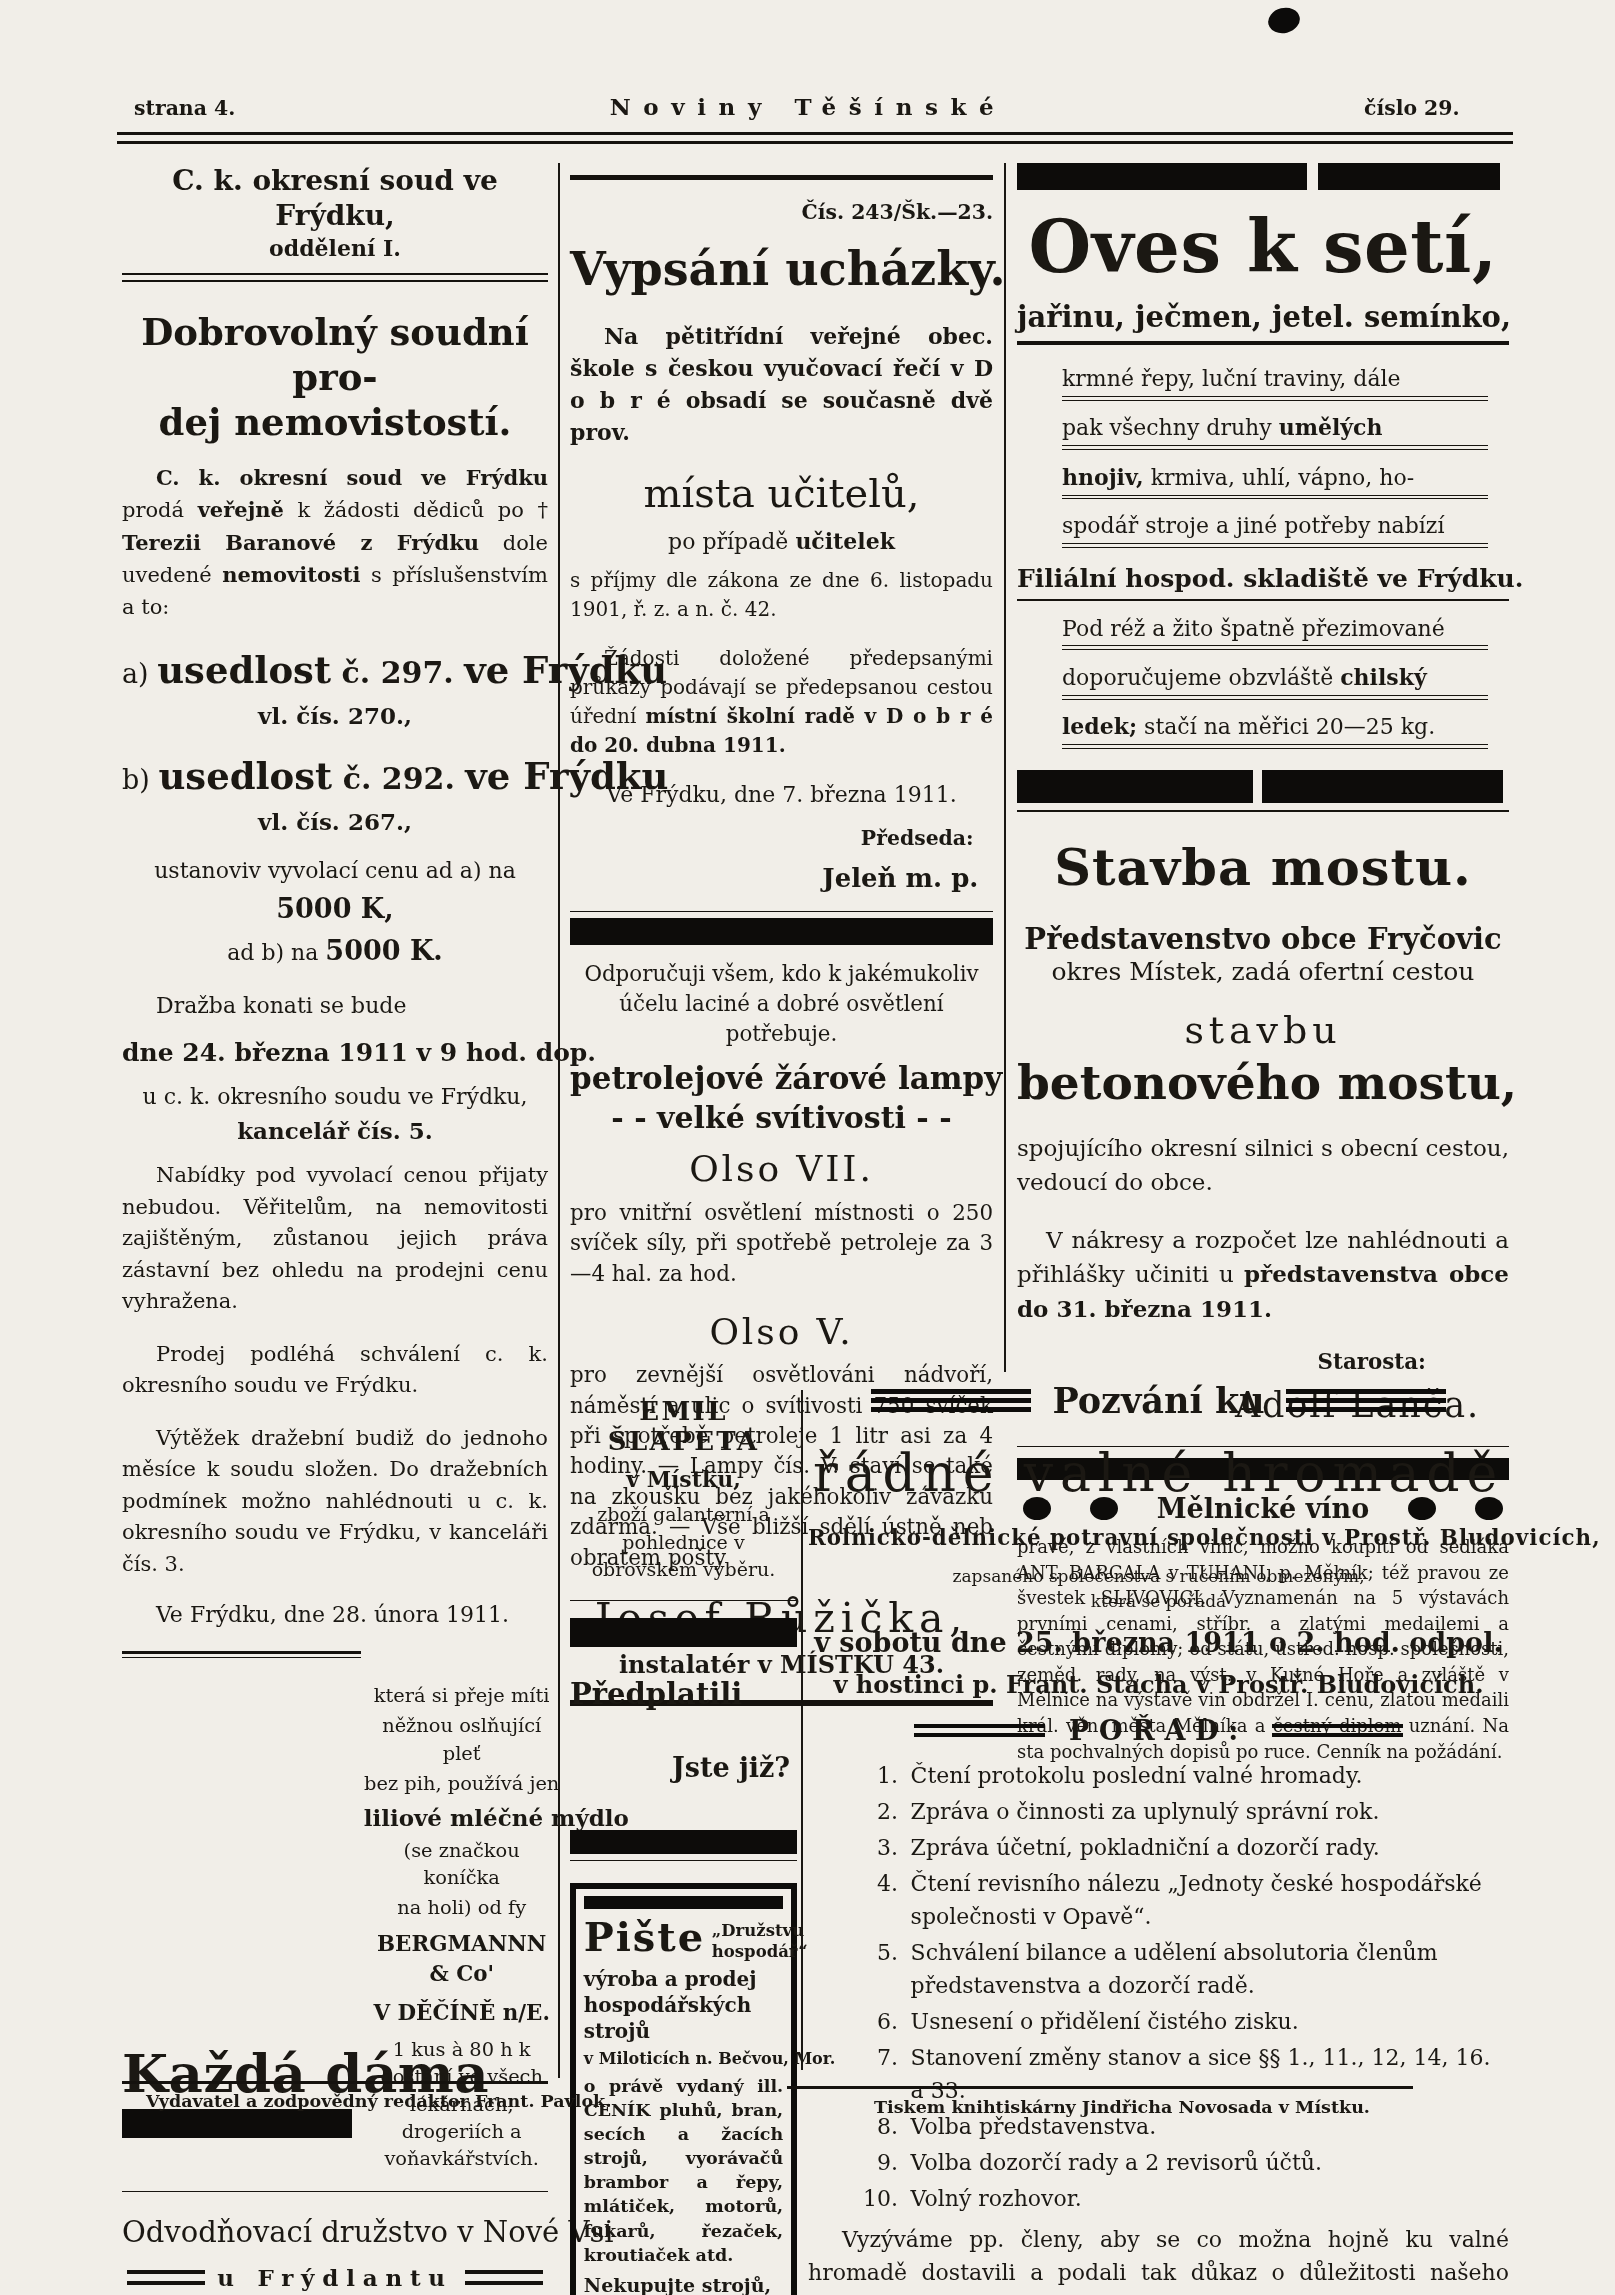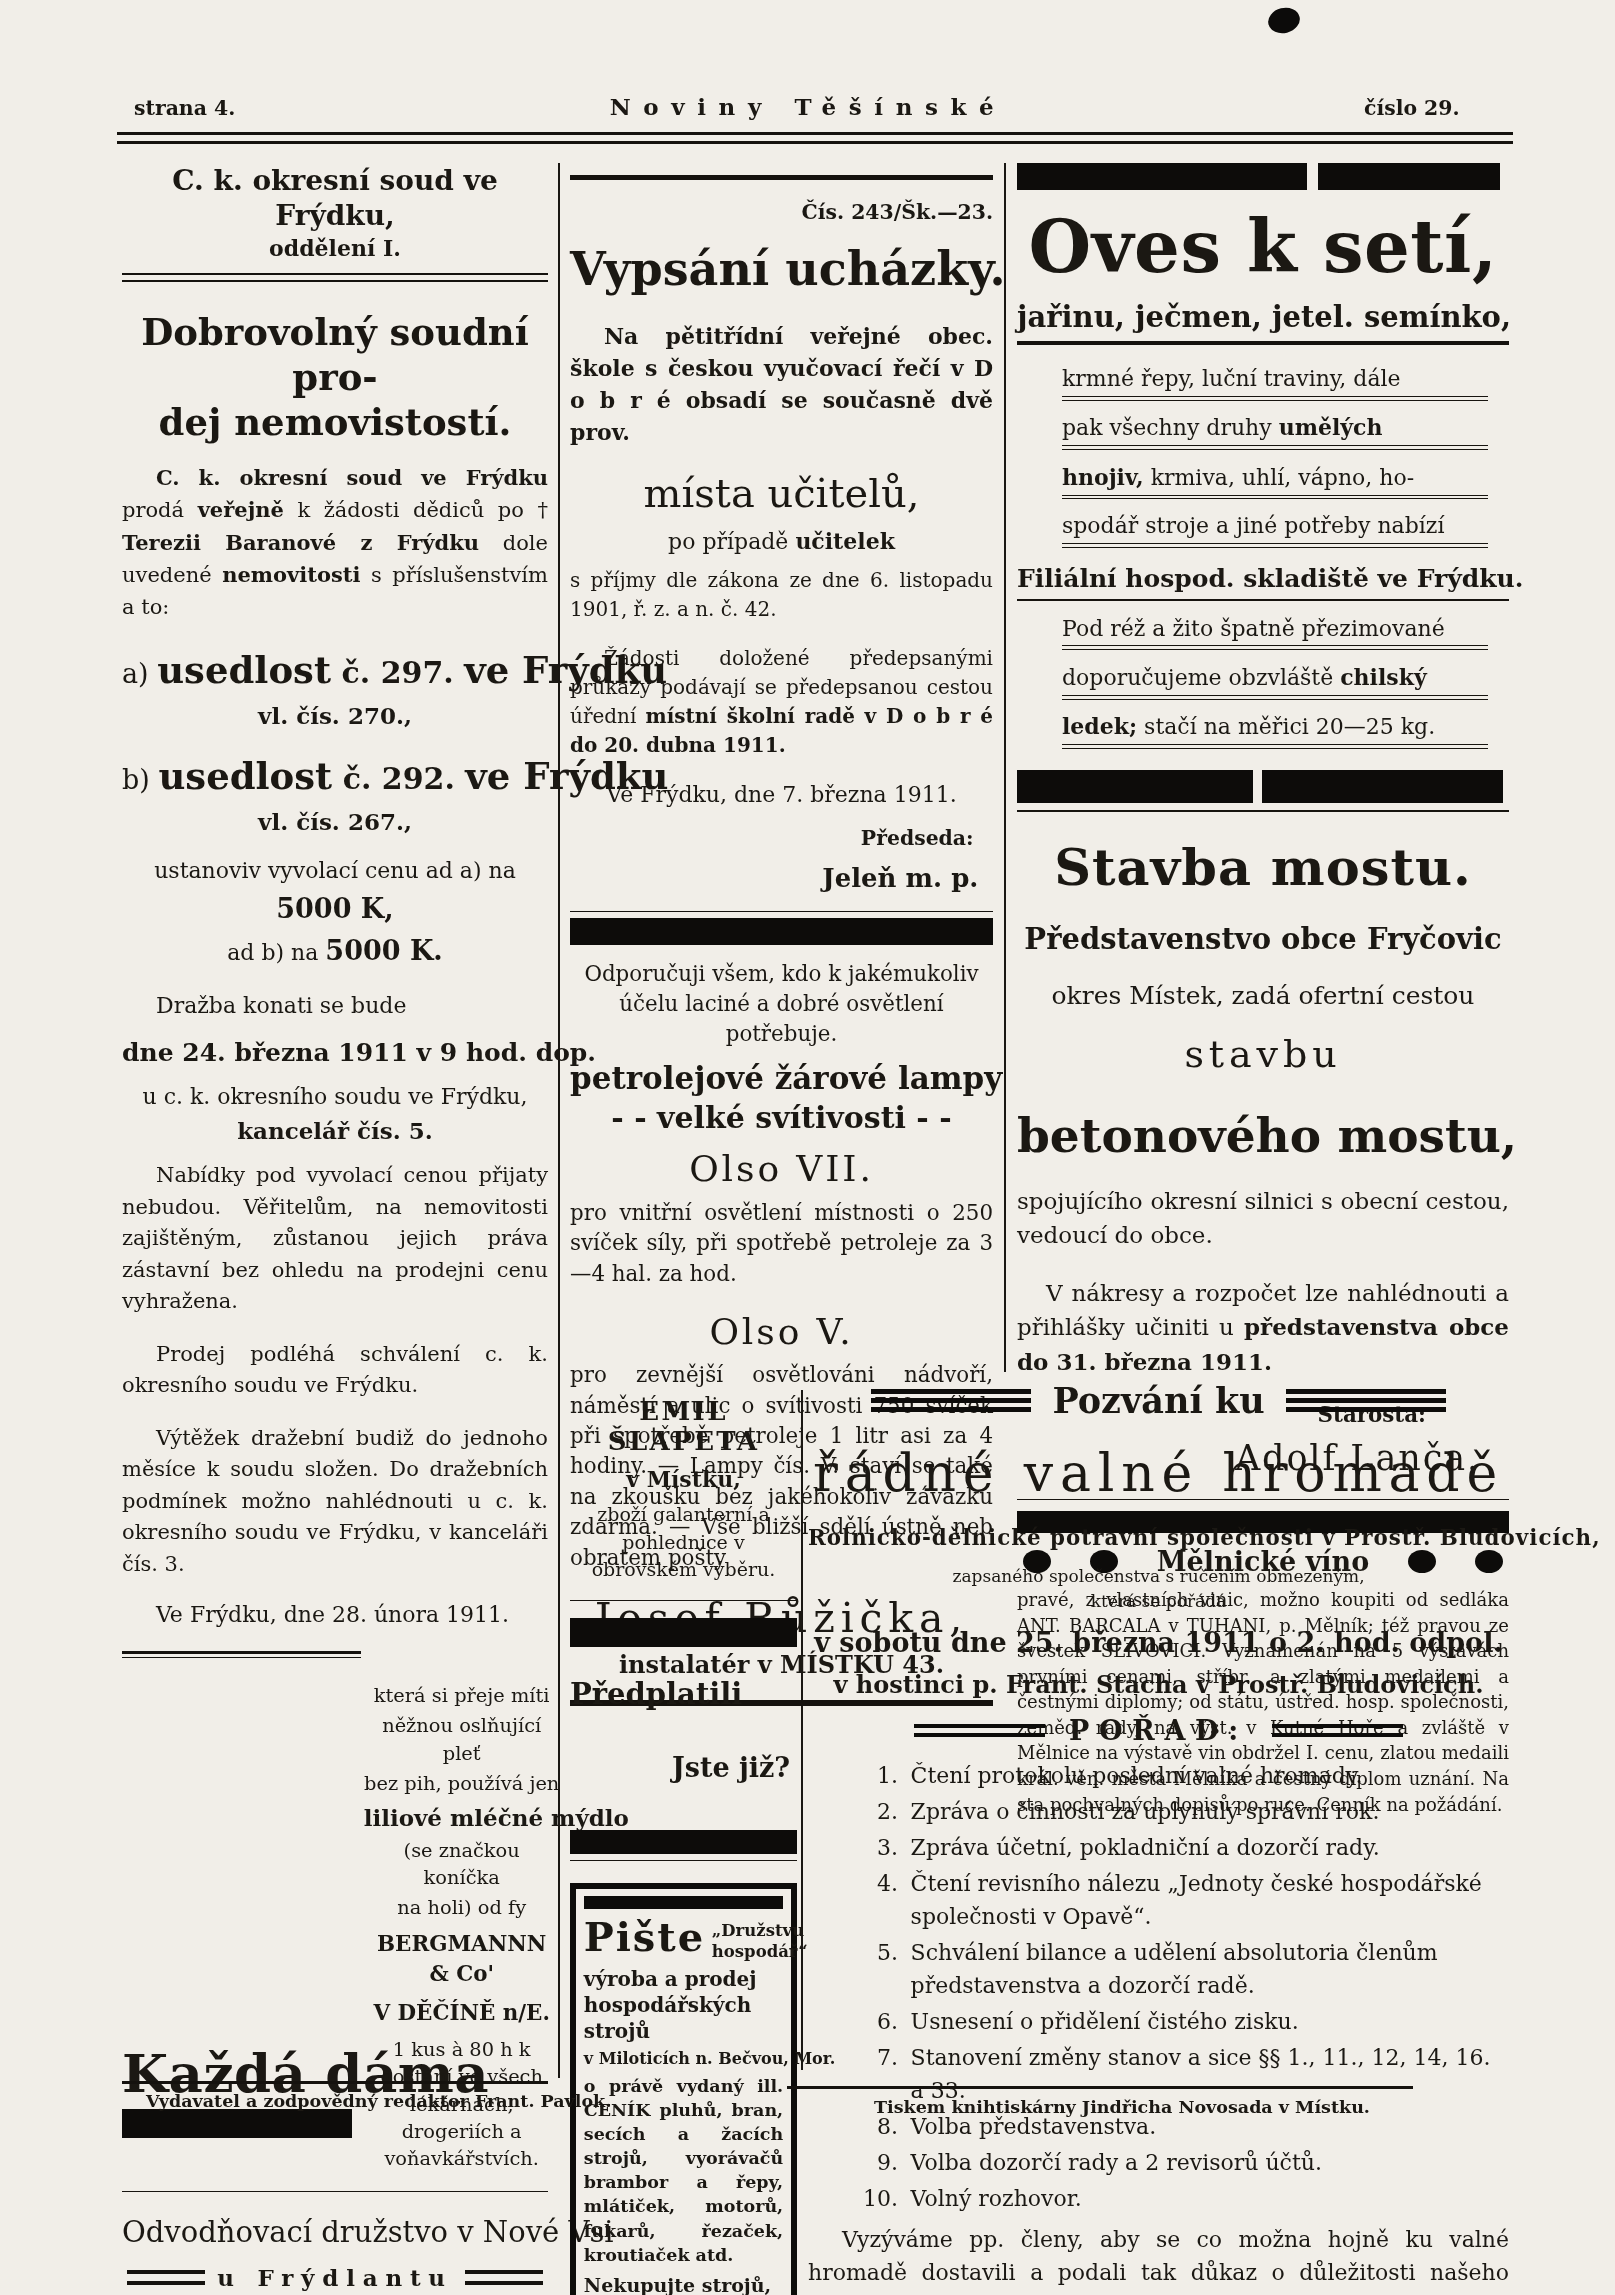--- a/index.html
+++ b/index.html
@@ -121,23 +121,23 @@
   .u-line{white-space:nowrap;}
   .u-block .rule2{margin:4.9px 0 13.6px;}
   .filial{font-size:25px;font-weight:bold;text-align:center;margin-top:16.5px;white-space:nowrap;}
   .filial-rule{height:1.9px;background:#17140f;margin-top:5.8px;}
   .right-thickbar{display:flex;gap:8.7px;margin-top:21.4px;}
   .rtk1{width:48%;height:33px;background:#0d0c0a;}
   .rtk2{width:49%;height:33px;background:#0d0c0a;}
   .right-thin{border-top:2.4px solid #17140f;margin-top:6.8px;}
   .stavba{font-size:51px;font-weight:bold;text-align:center;margin-top:25px;letter-spacing:1px;white-space:nowrap;}
   .predst{font-size:29px;font-weight:bold;text-align:center;margin-top:25px;white-space:nowrap;}
-  .okres{font-size:25px;text-align:center;margin-top:25px;white-space:nowrap;}
+  .okres{font-size:25px;text-align:center;margin-top:1px;white-space:nowrap;}
   .stavbu{font-size:38px;text-align:center;margin-top:22px;letter-spacing:4.9px;}
-  .beton{font-size:47px;font-weight:bold;text-align:center;margin-top:32px;white-space:nowrap;}
+  .beton{font-size:47px;font-weight:bold;text-align:center;margin-top:3px;white-space:nowrap;}
   .spoj{font-size:23px;line-height:1.5;text-align:justify;margin-top:20.4px;}
   .nakresy{font-size:23px;line-height:1.5;text-align:justify;text-indent:29px;margin-top:11.7px;}
   .nakresy .b{font-weight:bold;}
   .starosta{font-size:21.4px;font-weight:bold;text-align:right;margin-top:15.5px;padding-right:83px;}
   .lanca{font-size:35px;text-align:right;margin-top:10.7px;padding-right:29px;letter-spacing:1.9px;}
   .right-rule{border-top:1.9px solid #17140f;margin-top:21.4px;}
   .vino-bar{height:22px;background:#0d0c0a;margin-top:10.7px;}
   .vino-head{display:flex;align-items:center;justify-content:space-between;margin-top:12.6px;padding:0 5.8px;}
   .dot{width:28px;height:23px;background:#0d0c0a;border-radius:50%;}
   .vino-title{font-size:27px;font-weight:bold;white-space:nowrap;}

